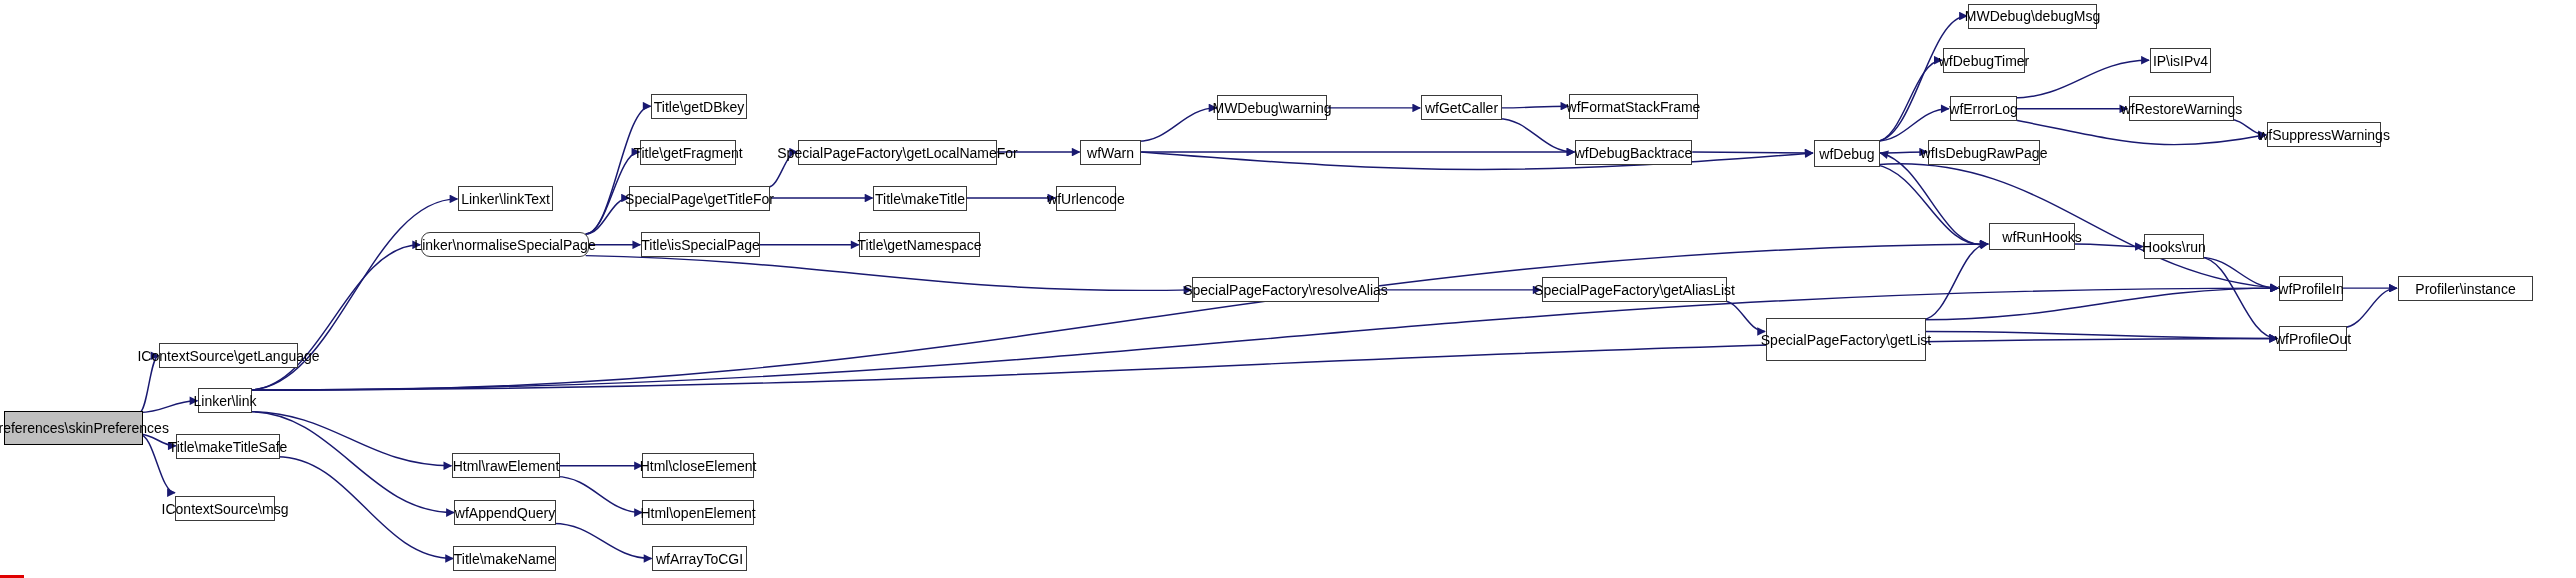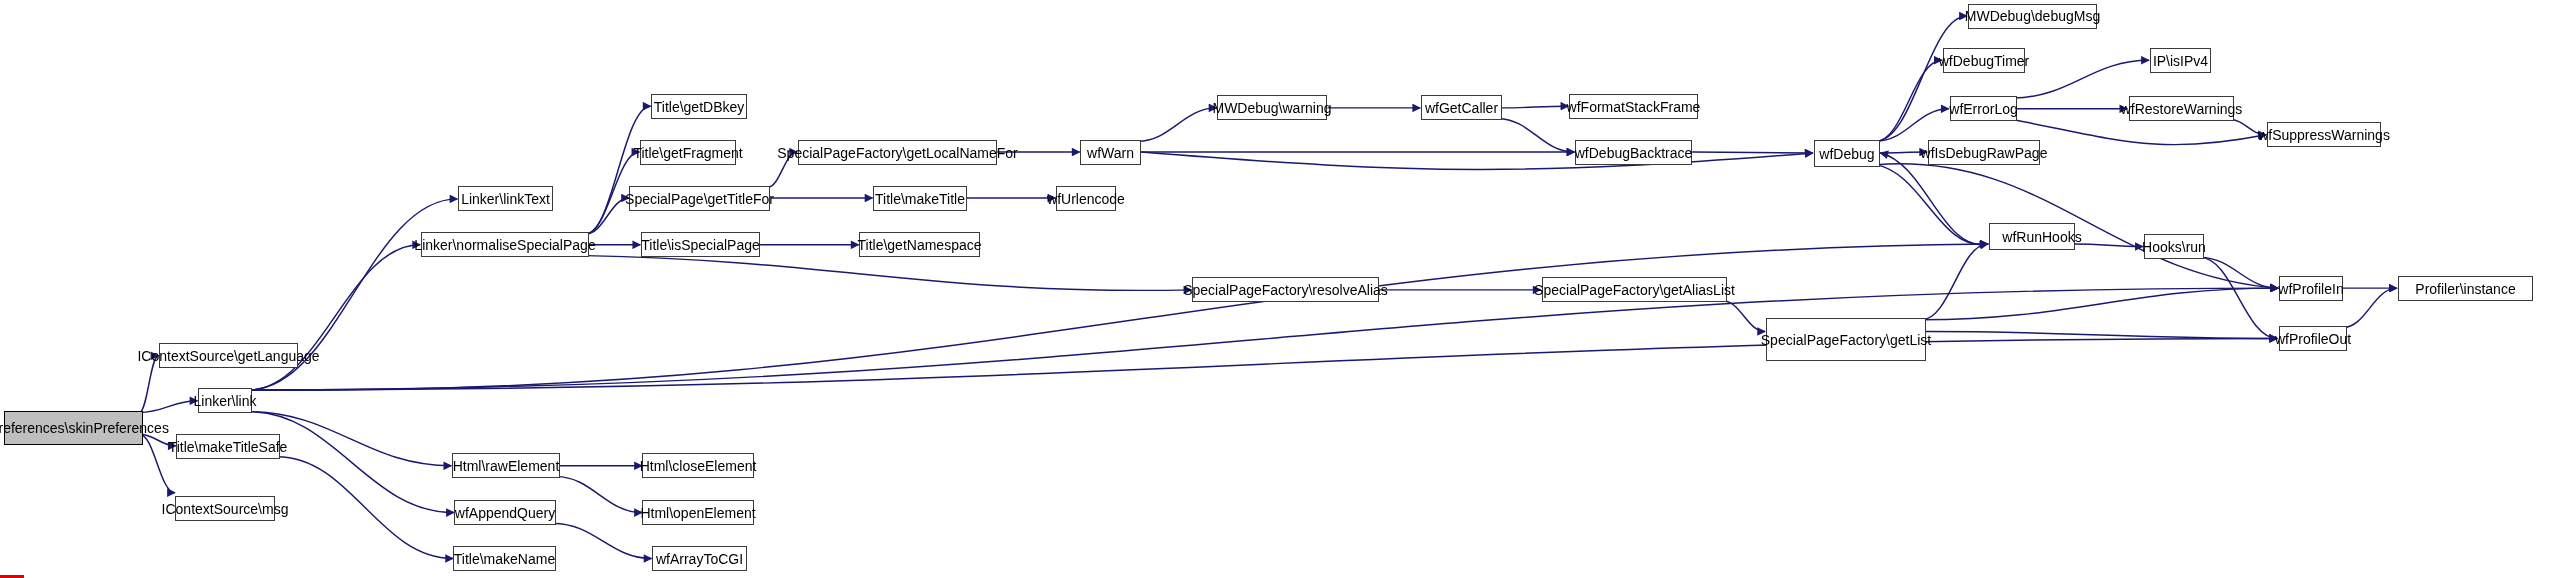--- a/index.html
+++ b/index.html
@@ -104,21 +104,21 @@
       <path d="M2538,297 C2575.38,297 2589.62,390.5 2627,390.5" fill="none" stroke="#191970" stroke-width="1.7" marker-end="url(#arr)"></path>
       <path d="M2703,332.5 C2729.04,332.5 2738.96,332.5 2765,332.5" fill="none" stroke="#191970" stroke-width="1.7" marker-end="url(#arr)"></path>
       <path d="M2703,378 C2729.04,378 2738.96,332.5 2765,332.5" fill="none" stroke="#191970" stroke-width="1.7" marker-end="url(#arr)"></path>
     </svg>
     <div class="node root" style="left: 3.5px; top: 411px; width: 139px; height: 34px; padding-left: 12px;">Preferences\skinPreferences</div>
     <div class="node" style="left: 159px; top: 343px; width: 139px; height: 25px;">IContextSource\getLanguage</div>
     <div class="node" style="left: 198px; top: 388px; width: 54px; height: 25px;">Linker\link</div>
     <div class="node" style="left: 176px; top: 434px; width: 104px; height: 25px;">Title\makeTitleSafe</div>
     <div class="node" style="left: 175px; top: 480px; width: 100px; height: 25px; margin-top: 16px;">IContextSource\msg</div>
     <div class="node" style="left: 458px; top: 186px; width: 95px; height: 25px;">Linker\linkText</div>
-    <div class="node" style="left: 421px; top: 232px; width: 168px; height: 25px;">Linker\normaliseSpecialPage</div>
+    <div class="node" style="left: 421px; top: 232px; width: 168px; height: 25px; border-radius: 9px;">Linker\normaliseSpecialPage</div>
     <div class="node" style="left: 452px; top: 453px; width: 108px; height: 25px;">Html\rawElement</div>
     <div class="node" style="left: 454px; top: 500px; width: 102px; height: 25px;">wfAppendQuery</div>
     <div class="node" style="left: 453px; top: 546px; width: 103px; height: 25px;">Title\makeName</div>
     <div class="node" style="left: 651px; top: 94px; width: 96px; height: 25px;">Title\getDBkey</div>
     <div class="node" style="left: 640px; top: 140px; width: 96px; height: 25px;">Title\getFragment</div>
     <div class="node" style="left: 629px; top: 186px; width: 141px; height: 25px;">SpecialPage\getTitleFor</div>
     <div class="node" style="left: 641px; top: 232px; width: 119px; height: 25px;">Title\isSpecialPage</div>
     <div class="node" style="left: 642px; top: 453px; width: 112px; height: 25px;">Html\closeElement</div>
     <div class="node" style="left: 642px; top: 500px; width: 112px; height: 25px;">Html\openElement</div>
     <div class="node" style="left: 652px; top: 546px; width: 95px; height: 25px;">wfArrayToCGI</div>

